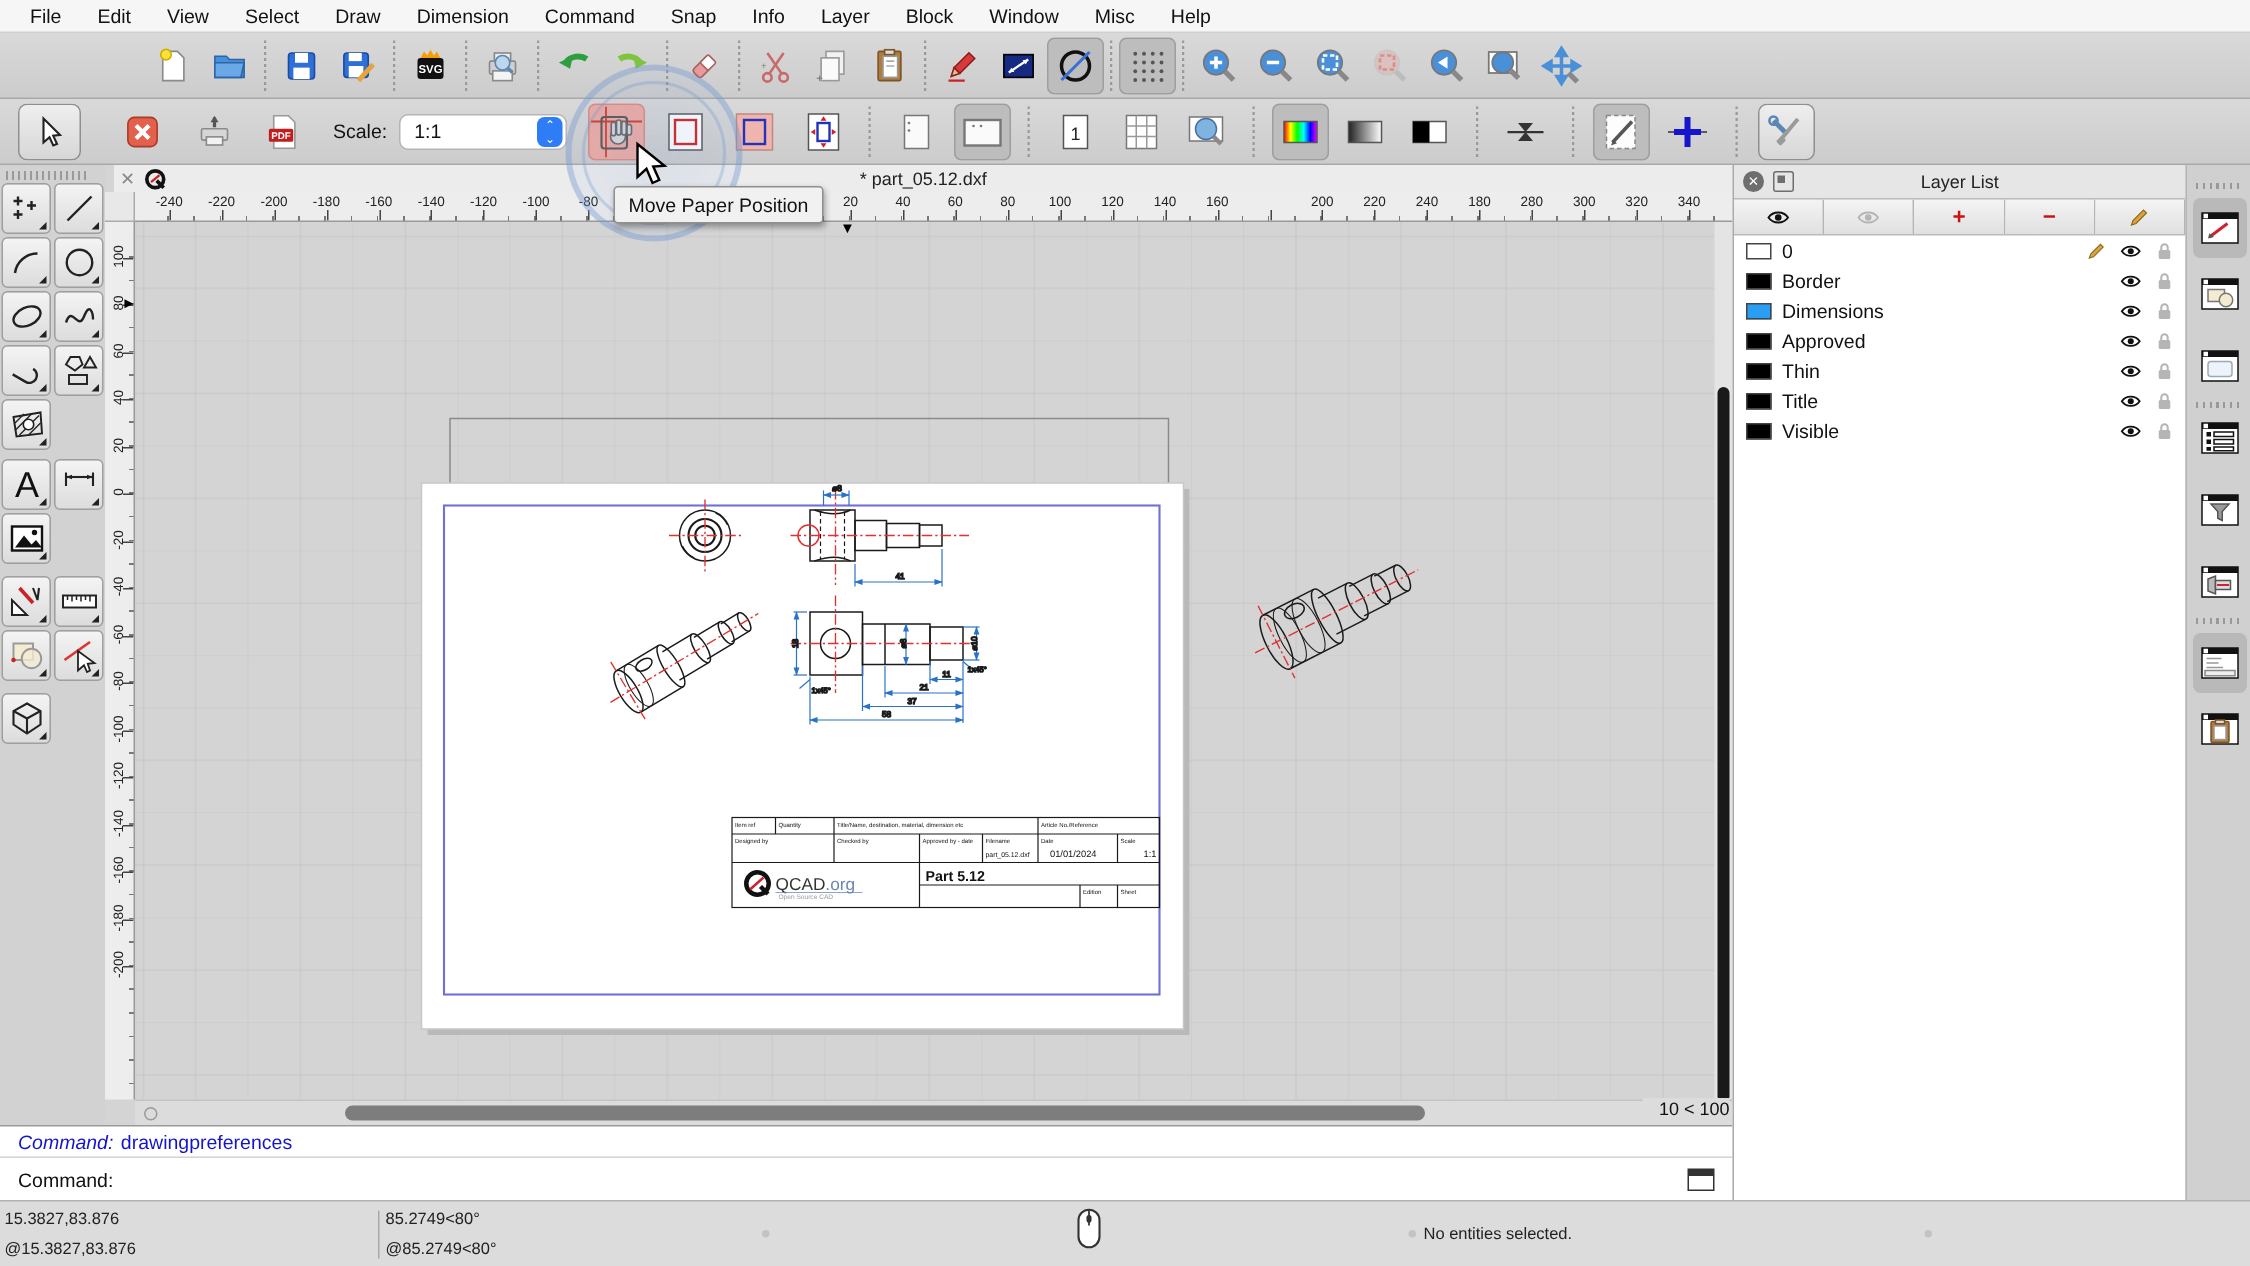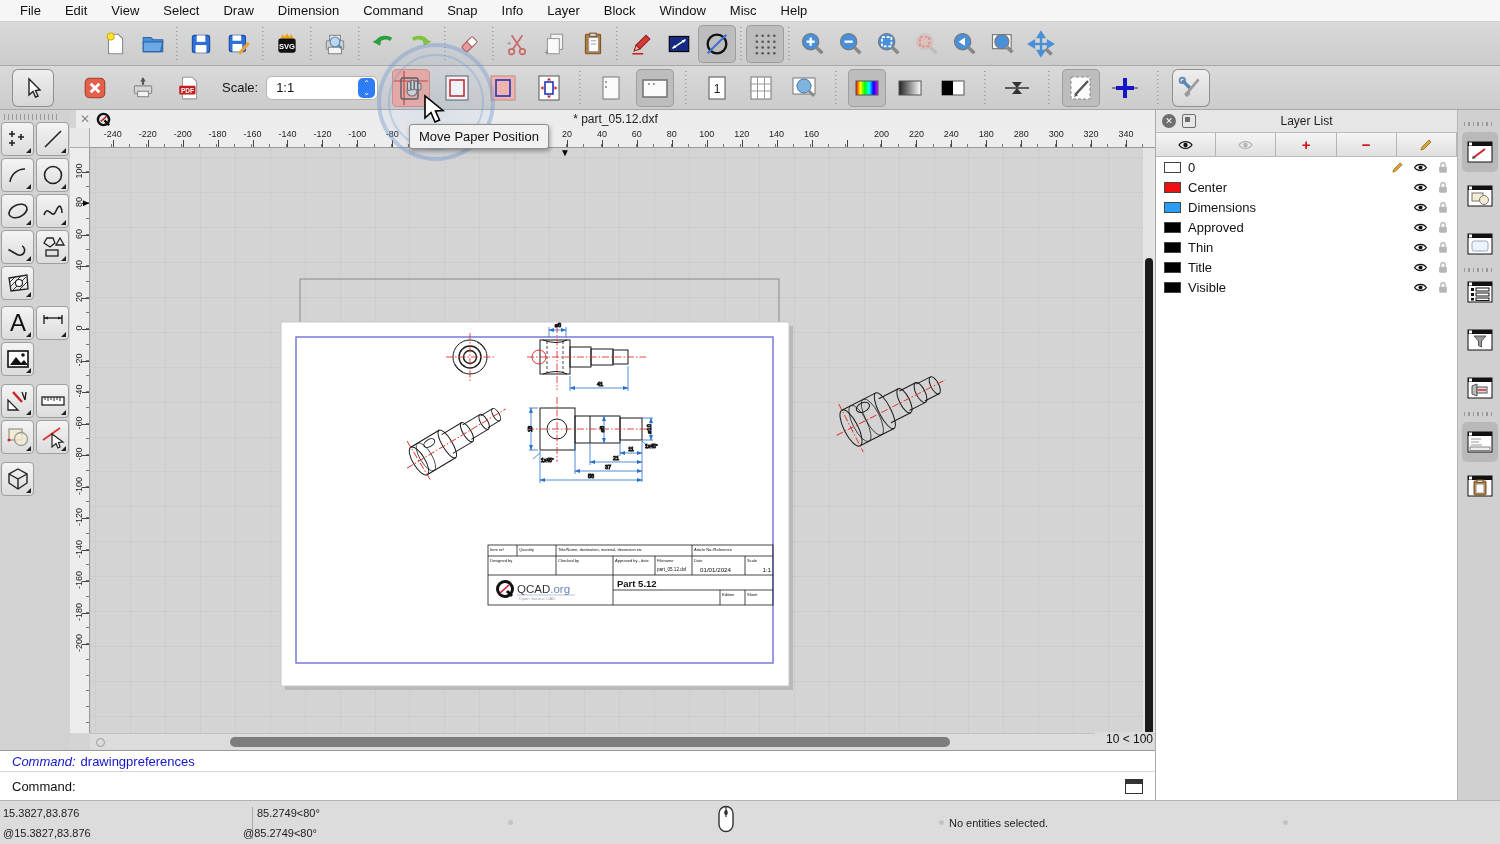--- a/index.html
+++ b/index.html
@@ -977,36 +977,36 @@
               <path d="M1.5 6C4.5 1.5 11.5 1.5 14.5 6 11.5 10.5 4.5 10.5 1.5 6z" fill="none" stroke="#111" stroke-width="1.3"></path>
               <circle cx="8" cy="6" r="2.2" fill="#111"></circle>
             </svg>
       <svg width="12" height="13" viewBox="0 0 14 15">
               <rect x="2.5" y="6.5" width="9" height="7" rx="1.2" fill="#b5b5b5"></rect>
               <path d="M4.5 6.5V4.5a2.5 2.5 0 0 1 5 0v2" fill="none" stroke="#b5b5b5" stroke-width="1.6"></path>
             </svg>
     </span>
   </div>
 
-
   <div class="lrow">
-    <span class="lswatch" style="background: rgb(238, 17, 17);"></span>
-    <span>Center</span>
+    <span class="lswatch" style="background: rgb(0, 0, 0);"></span>
+    <span>Border</span>
     <span class="icons">
 
       <svg width="15" height="11" viewBox="0 0 16 12">
               <path d="M1.5 6C4.5 1.5 11.5 1.5 14.5 6 11.5 10.5 4.5 10.5 1.5 6z" fill="none" stroke="#111" stroke-width="1.3"></path>
               <circle cx="8" cy="6" r="2.2" fill="#111"></circle>
             </svg>
       <svg width="12" height="13" viewBox="0 0 14 15">
               <rect x="2.5" y="6.5" width="9" height="7" rx="1.2" fill="#b5b5b5"></rect>
               <path d="M4.5 6.5V4.5a2.5 2.5 0 0 1 5 0v2" fill="none" stroke="#b5b5b5" stroke-width="1.6"></path>
             </svg>
     </span>
   </div>
+
 
 
   <div class="lrow">
     <span class="lswatch" style="background: rgb(42, 157, 244);"></span>
     <span>Dimensions</span>
     <span class="icons">
 
       <svg width="15" height="11" viewBox="0 0 16 12">
               <path d="M1.5 6C4.5 1.5 11.5 1.5 14.5 6 11.5 10.5 4.5 10.5 1.5 6z" fill="none" stroke="#111" stroke-width="1.3"></path>
               <circle cx="8" cy="6" r="2.2" fill="#111"></circle>
@@ -1172,21 +1172,21 @@
           <rect x="9" y="9" width="8" height="9" fill="#fff" stroke="#999"></rect>
         </svg>
       </div>
   </div>
 
   <div id="statusbar">
     <span class="st" style="left:3px;top:6px">15.3827,83.876</span>
     <span class="st" style="left:3px;top:26px">@15.3827,83.876</span>
     <div id="st-sep1"></div>
     <span class="st" style="left:257px;top:6px">85.2749&lt;80°</span>
-    <span class="st" style="left:243px;top:26px">@85.2749&lt;80°</span>
+    <span class="st" style="left:257px;top:26px">@85.2749&lt;80°</span>
     <div class="st-dot" style="left:508px"></div>
     <svg class="st" style="left:717px;top:4px" width="18" height="28" viewBox="0 0 18 28">
         <rect x="2" y="1.5" width="14" height="25" rx="7" fill="#fff" stroke="#333" stroke-width="1.4"></rect>
         <line x1="9" y1="1.5" x2="9" y2="12" stroke="#333" stroke-width="1.2"></line>
         <rect x="7.3" y="5" width="3.4" height="5" rx="1.7" fill="#333"></rect>
       </svg>
     <div class="st-dot" style="left:939px"></div>
     <span class="st" style="left:949px;top:16px">No entities selected.</span>
     <div class="st-dot" style="left:1283px"></div>
   </div>

